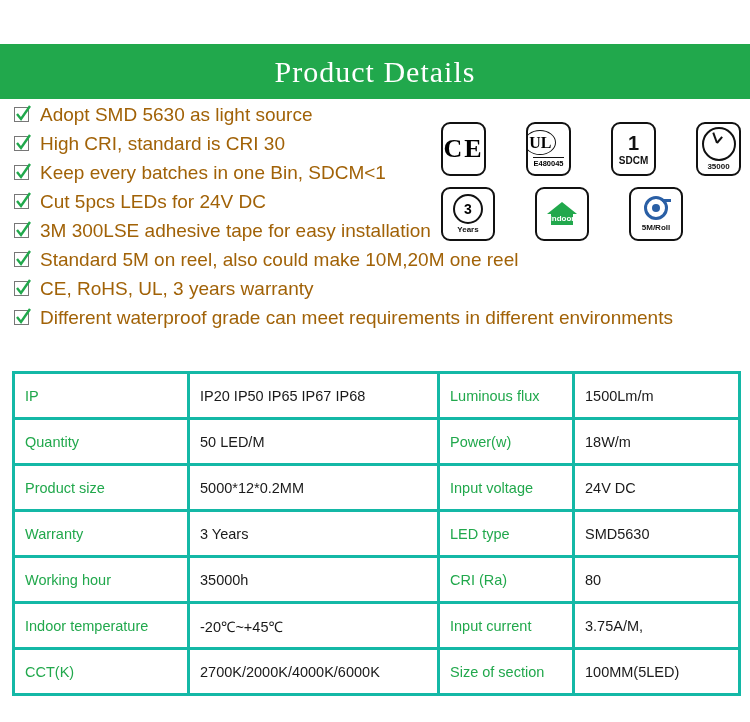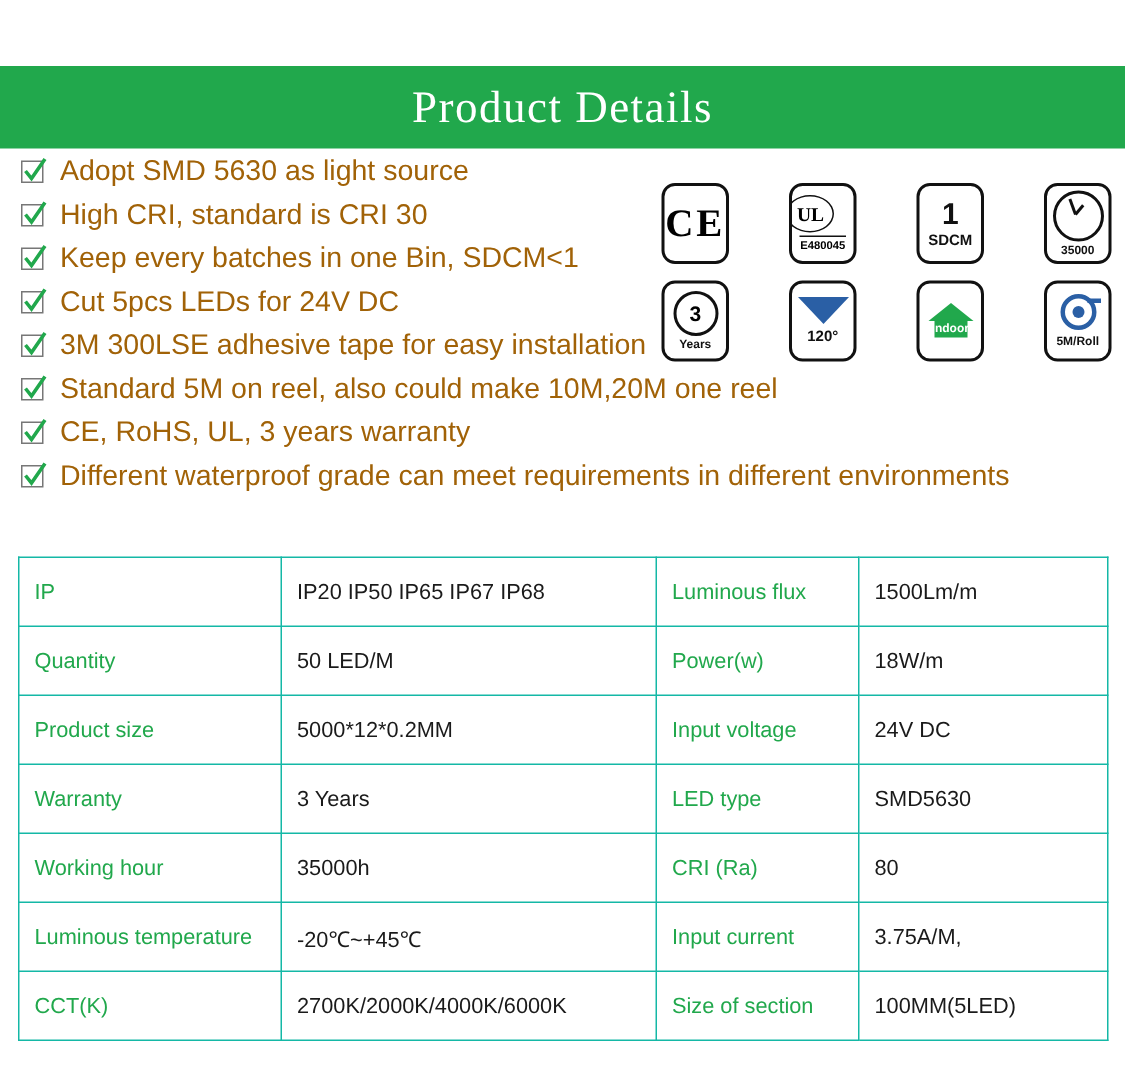--- a/index.html
+++ b/index.html
@@ -119,21 +119,21 @@
     letter-spacing: 2px;
   }
   .ul-circle {
     width: 30px;
     height: 23px;
     border: 1.5px solid #111;
     border-radius: 50%;
     display: flex;
     align-items: center;
     justify-content: center;
-    font-size: 13px;
+    font-size: 16px;
     font-weight: bold;
     font-family: "Liberation Serif", serif;
     margin-bottom: 1px;
   }
   .ul-c { font-size: 8px; margin-right: 1px; }
   .ul-us { font-size: 8px; margin-left: 13px; }
   .ul-row { display: flex; align-items: center; }
   .ul-code {
     font-size: 7.5px;
     font-weight: bold;
@@ -238,21 +238,21 @@
   
   .spec-table {
     position: absolute;
     left: 12px;
     top: 371px;
     width: 726px;
     border-collapse: collapse;
     table-layout: fixed;
   }
   .spec-table td {
-    border: 1px solid #14b8a6;
+    border: 3px solid #14b8a6;
     height: 46px;
     padding: 0 10px;
     font-size: 14.5px;
     vertical-align: middle;
     box-sizing: border-box;
   }
   .spec-table td.label {
     color: #21a84c;
   }
   .spec-table td.value {
@@ -363,24 +363,20 @@
         </span>
         <span class="badge-sub small">35000</span>
       </div>
     </div>
     <div class="badge-row">
       <div class="badge">
         <span class="years-circle">3</span>
         <span class="badge-sub small">Years</span>
       </div>
       <div class="badge">
-        <span class="beam"></span>
-        <span class="badge-sub">120°</span>
-      </div>
-      <div class="badge">
         <span class="house">
           <span class="house-roof"></span>
           <span class="house-body"></span>
           <span class="house-label">Indoor</span>
         </span>
       </div>
       <div class="badge">
         <span class="reel">
           <span class="reel-outer"></span>
           <span class="reel-inner"></span>
@@ -417,21 +413,21 @@
         <td class="label">LED type</td>
         <td class="value">SMD5630</td>
       </tr>
       <tr>
         <td class="label">Working hour</td>
         <td class="value">35000h</td>
         <td class="label">CRI (Ra)</td>
         <td class="value">80</td>
       </tr>
       <tr>
-        <td class="label">Luminous temperature</td>
+        <td class="label">Indoor temperature</td>
         <td class="value">-20℃~+45℃</td>
         <td class="label">Input current</td>
         <td class="value">3.75A/M,</td>
       </tr>
       <tr>
         <td class="label">CCT(K)</td>
         <td class="value">2700K/2000K/4000K/6000K</td>
         <td class="label">Size of section</td>
         <td class="value">100MM(5LED)</td>
       </tr>

